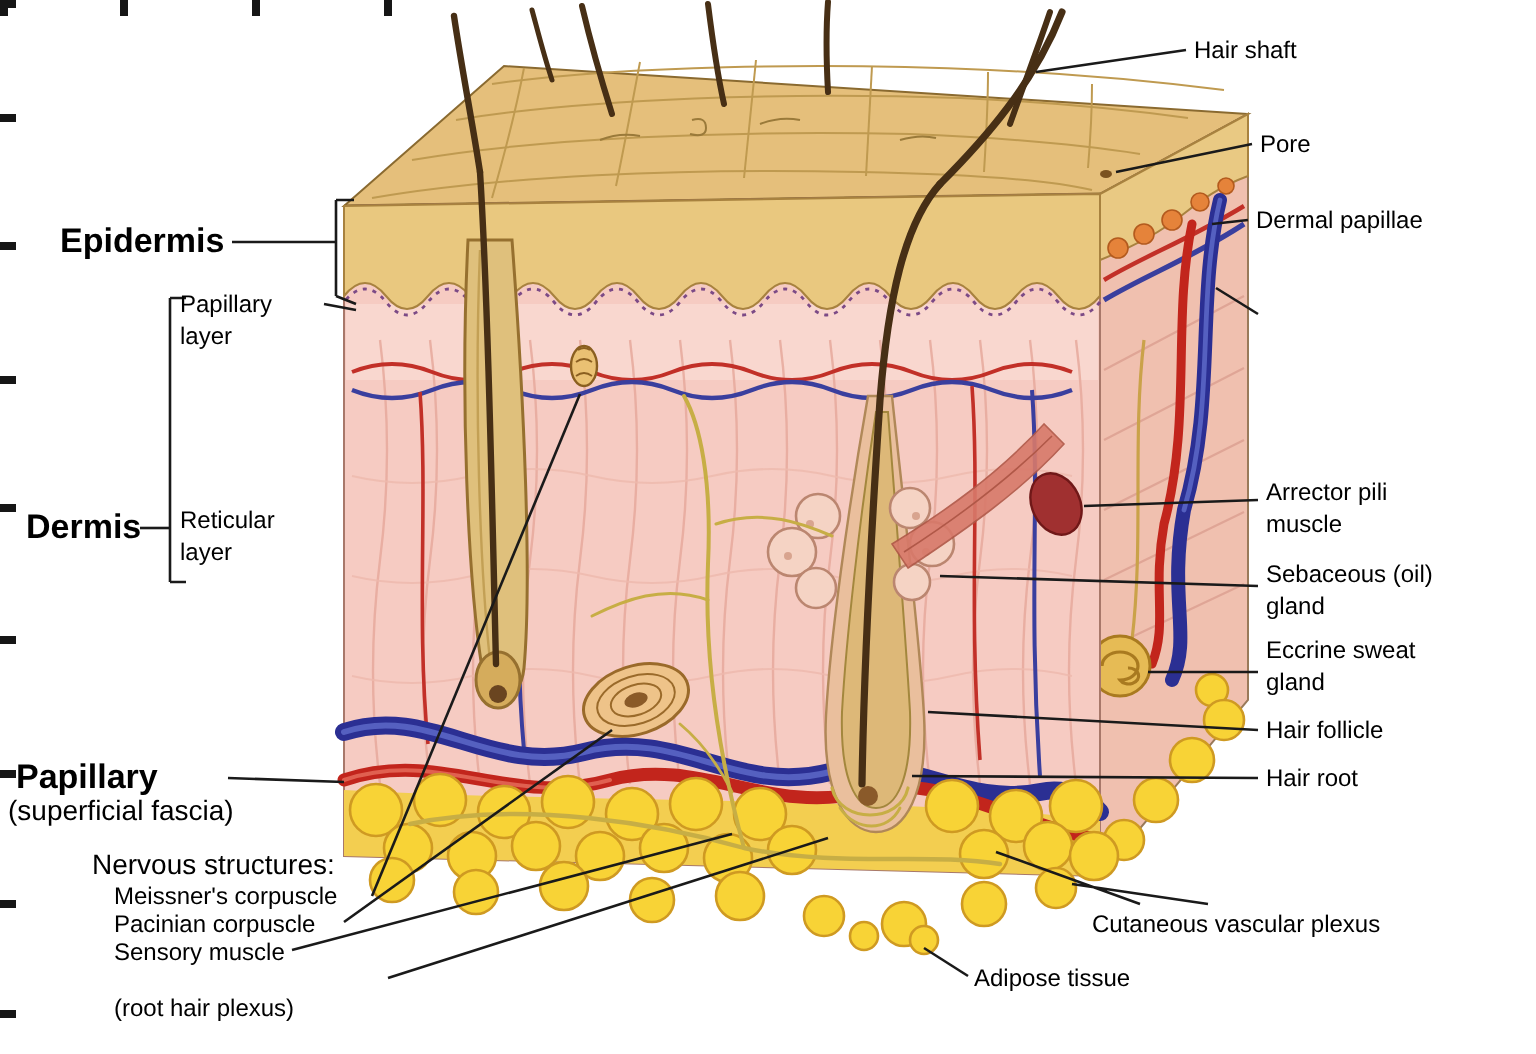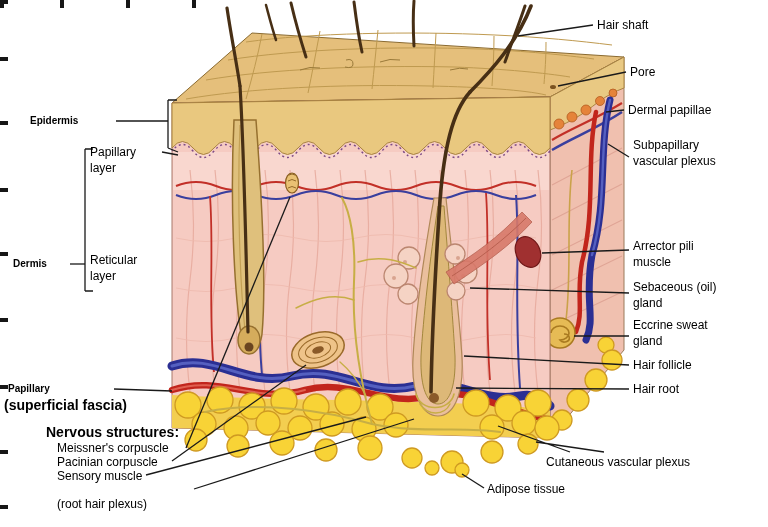--- a/index.html
+++ b/index.html
@@ -2,22 +2,22 @@
 <html><head>
 <meta charset="utf-8">
 <style>
   *{margin:0;padding:0;box-sizing:border-box}
   html,body{background:#ffffff}
   body{font-family:"Liberation Sans",sans-serif;color:#000}
   .stage{position:relative;width:768px;height:527px;background:#fff;overflow:hidden}
   .stage > svg{position:absolute;left:0;top:0}
   .lbl{position:absolute;font-size:12px;line-height:15.5px;white-space:nowrap;color:#000}
   .lbl.wrap{white-space:normal}
-  .lbl.h{font-size:10px;font-weight:bold}
-  .lbl.h2{font-size:14px;font-weight:bold}
+  .lbl.h{font-size:17px;font-weight:bold}
+  .lbl.h2{font-size:14px;font-weight:normal}
 </style>
 </head>
 <body>
 
 <div class="stage">
 
 <svg width="768" height="527" viewBox="0 0 768 527">
 
   <g fill="#161616">
     <rect x="0" y="0" width="8" height="4"></rect>
@@ -284,21 +284,20 @@
 <div class="lbl h2" style="left:4px;top:398px">(superficial fascia)</div>
 <div class="lbl h2" style="left:46px;top:425px">Nervous structures:</div>
 <div class="lbl" style="left:57px;top:441px">Meissner's corpuscle</div>
 <div class="lbl" style="left:57px;top:455px">Pacinian corpuscle</div>
 <div class="lbl" style="left:57px;top:469px">Sensory muscle</div>
 <div class="lbl" style="left:57px;top:497px">(root hair plexus)</div>
 
 <div class="lbl" style="left:597px;top:18px">Hair shaft</div>
 <div class="lbl" style="left:630px;top:65px">Pore</div>
 <div class="lbl" style="left:628px;top:103px">Dermal papillae</div>
-<div class="lbl wrap" style="left:633px;top:138px;width:102px">Subpapillary vascular plexus</div>
 <div class="lbl wrap" style="left:633px;top:280px;width:110px">Sebaceous (oil) gland</div>
 <div class="lbl wrap" style="left:633px;top:239px;width:92px">Arrector pili muscle</div>
 <div class="lbl wrap" style="left:633px;top:318px;width:86px">Eccrine sweat gland</div>
 <div class="lbl" style="left:633px;top:358px">Hair follicle</div>
 <div class="lbl" style="left:633px;top:382px">Hair root</div>
 <div class="lbl" style="left:546px;top:455px">Cutaneous vascular plexus</div>
 <div class="lbl" style="left:487px;top:482px">Adipose tissue</div>
 
 </div>
 

